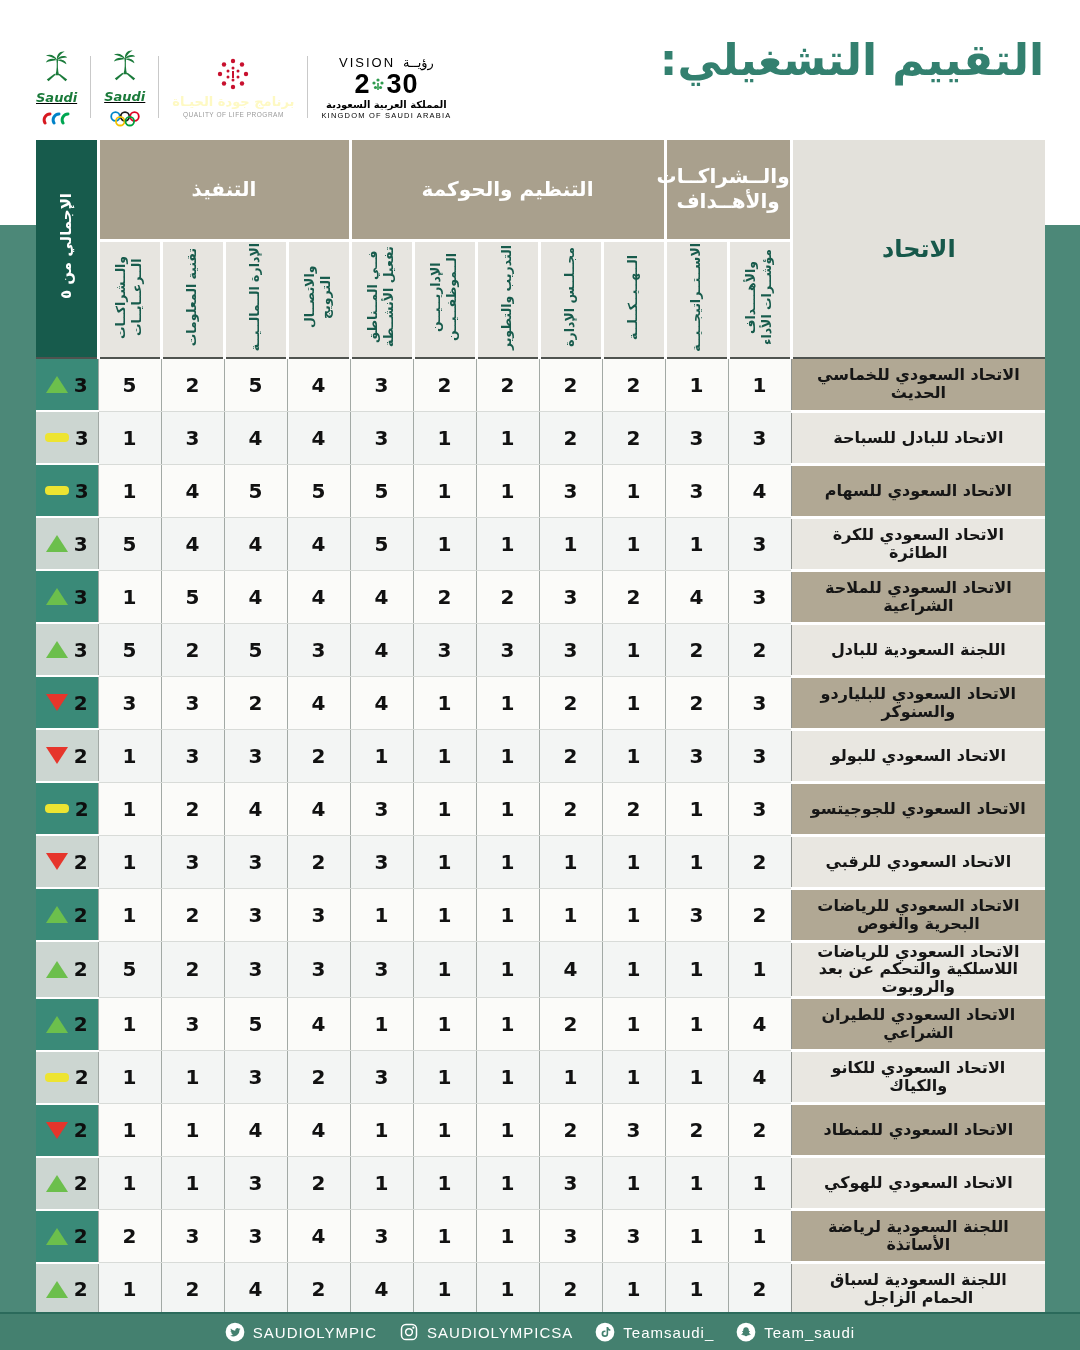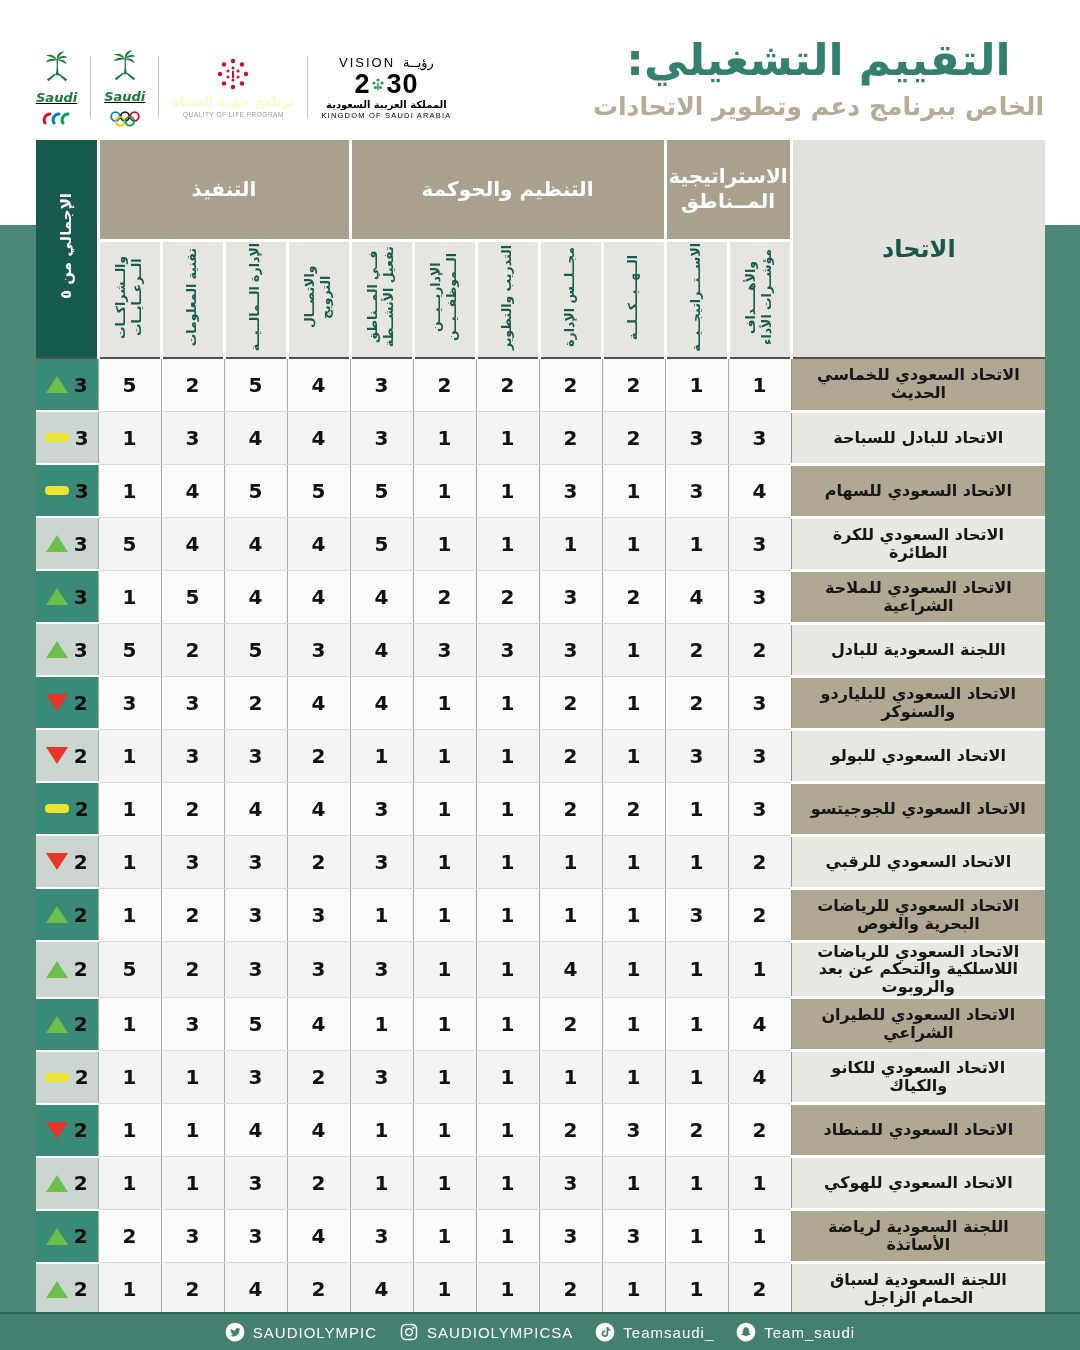--- a/index.html
+++ b/index.html
@@ -163,21 +163,20 @@
         </svg>
         <span>30</span>
       </div>
       <span class="vision-l3">المملكة العربية السعودية</span>
       <span class="vision-l4">KINGDOM OF SAUDI ARABIA</span>
     </div>
   </div>
 
   <div class="title-block">
     <div class="main-title">التقييم التشغيلي:</div>
-    <div class="sub-title">الخاص ببرنامج دعم وتطوير الاتحادات</div>
   </div>
 
   <table class="eval">
     <colgroup>
       <col class="c-name">
       <col class="c-val">
         <col class="c-val">
         <col class="c-val">
         <col class="c-val">
         <col class="c-val">
@@ -185,21 +184,21 @@
       <col class="c-val">
         <col class="c-val">
         <col class="c-val">
         <col class="c-val">
         <col class="c-val">
       <col class="c-total">
     </colgroup>
     <thead>
       <tr>
         <th class="fed-head" rowspan="2">الاتحاد</th>
-        <th class="group" colspan="2">الاستراتيجية المــناطق</th>
+        <th class="group" colspan="2">والــشراكــات والأهــداف</th>
         <th class="group" colspan="5">التنظيم والحوكمة</th>
         <th class="group" colspan="4">التنفيذ</th>
         <th class="total-head" rowspan="2">
           <span class="vtext light">الإجمالي من ٥</span>
         </th>
       </tr>
       <tr>
           <th class="sub"><span class="vtext">مؤشــرات الأداء والأهــــداف</span></th>
           <th class="sub"><span class="vtext">الاســتــراتيجــيــة</span></th>
           <th class="sub"><span class="vtext">الــهــيــكــلــة</span></th>

